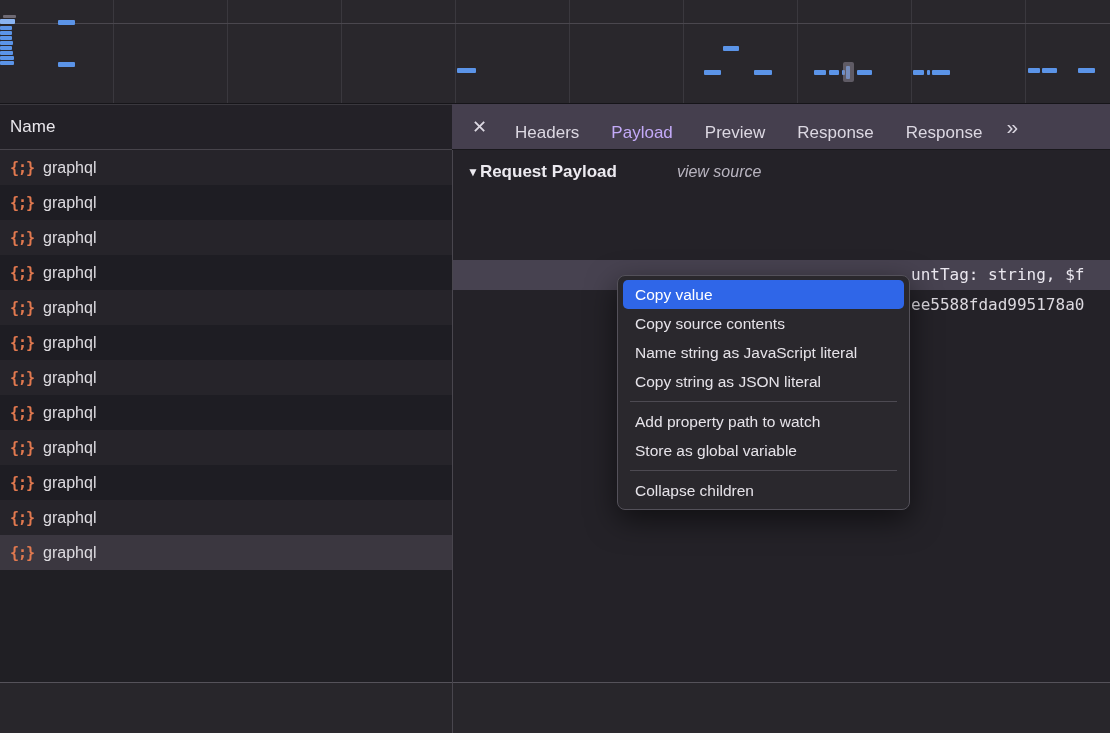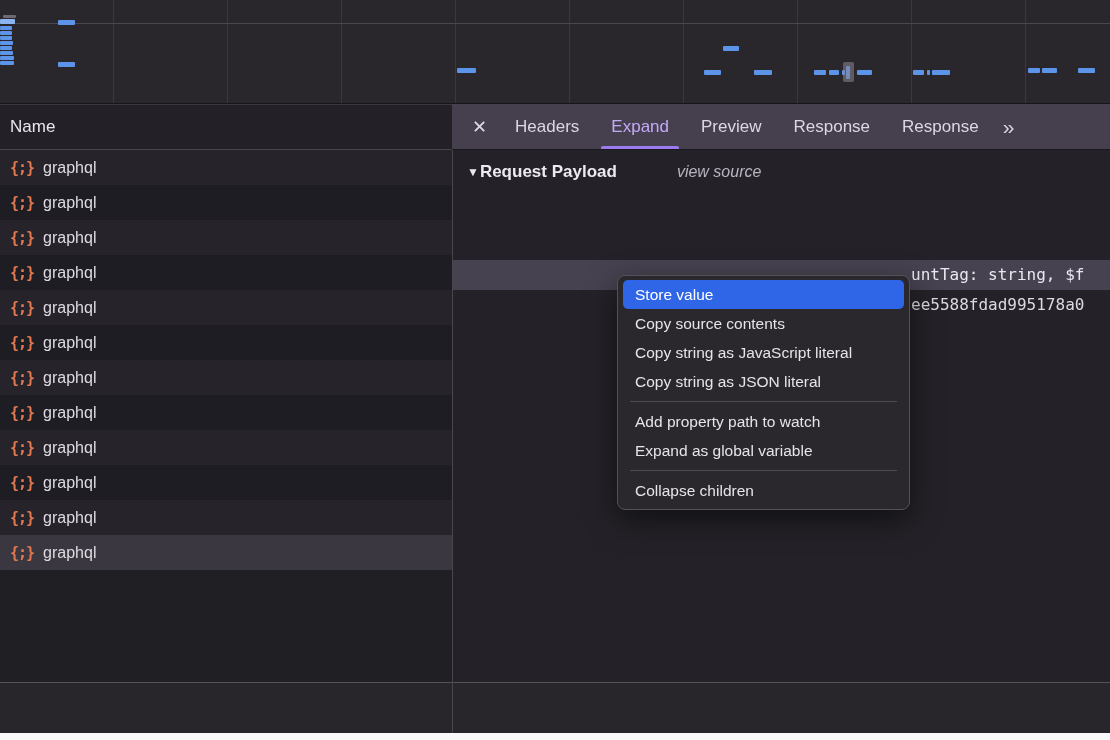--- a/index.html
+++ b/index.html
@@ -18,21 +18,21 @@
 
   
   .name-header{position:absolute;left:0;top:104px;width:480px;height:46px;background:#232127;
                border-top:1px solid #3a383e;border-bottom:1px solid #47444b;box-sizing:border-box;
                display:flex;align-items:center;padding-left:10px;color:#e9e7ec;font-size:17px;}
   .tabbar{position:absolute;left:452px;top:104px;width:658px;height:46px;background:#453f4e;
           border-bottom:1px solid #19181c;box-sizing:border-box;display:flex;align-items:center;
           color:#dcd8e2;font-size:17px;}
   .close{margin:0 12px 0 20px;font-size:18px;color:#dcd8e2;cursor:pointer;}
   .tabs{display:flex;height:100%;}
-  .tab{position:relative;height:100%;display:flex;align-items:center;padding:0 16px;cursor:pointer;}
+  .tab{position:relative;height:100%;display:flex;align-items:center;padding:6px 16px;cursor:pointer;}
   .tab.active{color:var(--active-tab-text,#c3aaf8);}
   .tab.active::after{content:"";position:absolute;left:6px;right:6px;bottom:0;height:3px;
                      background:var(--accent-purple,#9c7bf0);border-radius:2px 2px 0 0;}
   .chev{margin-left:8px;font-size:21px;color:#dcd8e2;cursor:pointer;}
 
   
   .request-list{position:absolute;left:0;top:150px;width:452px;height:532px;background:#201f24;}
   .req-row{height:35px;display:flex;align-items:center;gap:9px;padding-left:10px;font-size:16px;color:#dedce1;box-sizing:border-box;}
   .req-row.odd{background:#26242a;}
   .req-row.even{background:#1e1d23;}
@@ -110,21 +110,21 @@
   </div>
 
   <div class="name-header">
     <span>Name</span>
   </div>
 
   <div class="tabbar">
     <span class="close">✕</span>
     <div class="tabs" id="tabs">
         <div class="tab">Headers</div>
-        <div class="tab active">Expand</div>
+        <div class="tab active">Payload</div>
         <div class="tab">Preview</div>
         <div class="tab">Response</div>
         <div class="tab">Response</div>
       </div>
     <span class="chev">»</span>
   </div>
 
   <div class="request-list" id="rows">
       <div class="req-row odd">
         <span class="req-icon">{;}</span>
@@ -200,24 +200,24 @@
         <span class="suffix dim-white">ee5588fdad995178a0</span>
       </div>
     </div>
   </div>
 
   <div class="footer"></div>
   <div class="footer-divider"></div>
   <div class="bottom-strip"></div>
 
   <div class="context-menu" id="menu">
-      <div class="menu-item highlighted">Store value</div>
+      <div class="menu-item highlighted">Copy value</div>
       <div class="menu-item">Copy source contents</div>
-      <div class="menu-item">Copy string as JavaScript literal</div>
+      <div class="menu-item">Name string as JavaScript literal</div>
       <div class="menu-item">Copy string as JSON literal</div>
       <div class="menu-sep"></div>
       <div class="menu-item">Add property path to watch</div>
-      <div class="menu-item">Expand as global variable</div>
+      <div class="menu-item">Store as global variable</div>
       <div class="menu-sep"></div>
       <div class="menu-item">Collapse children</div>
     </div>
 
 </div>
 
 </body></html>

